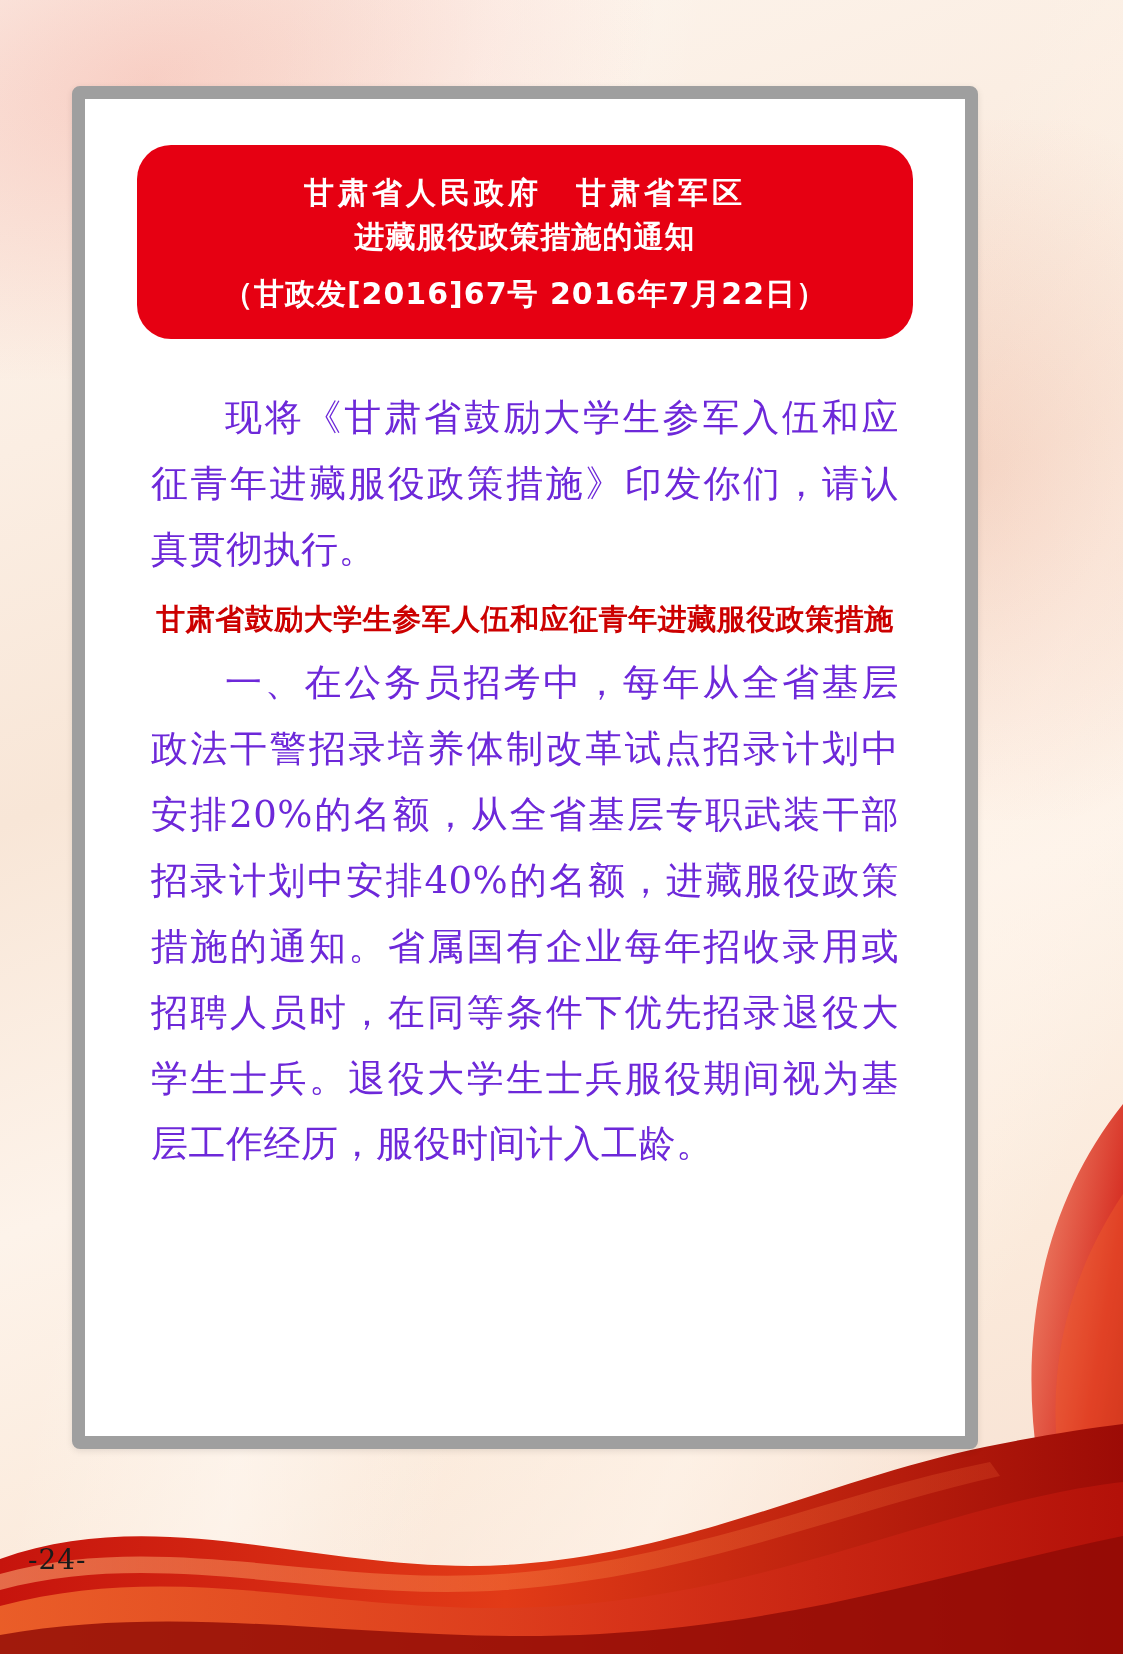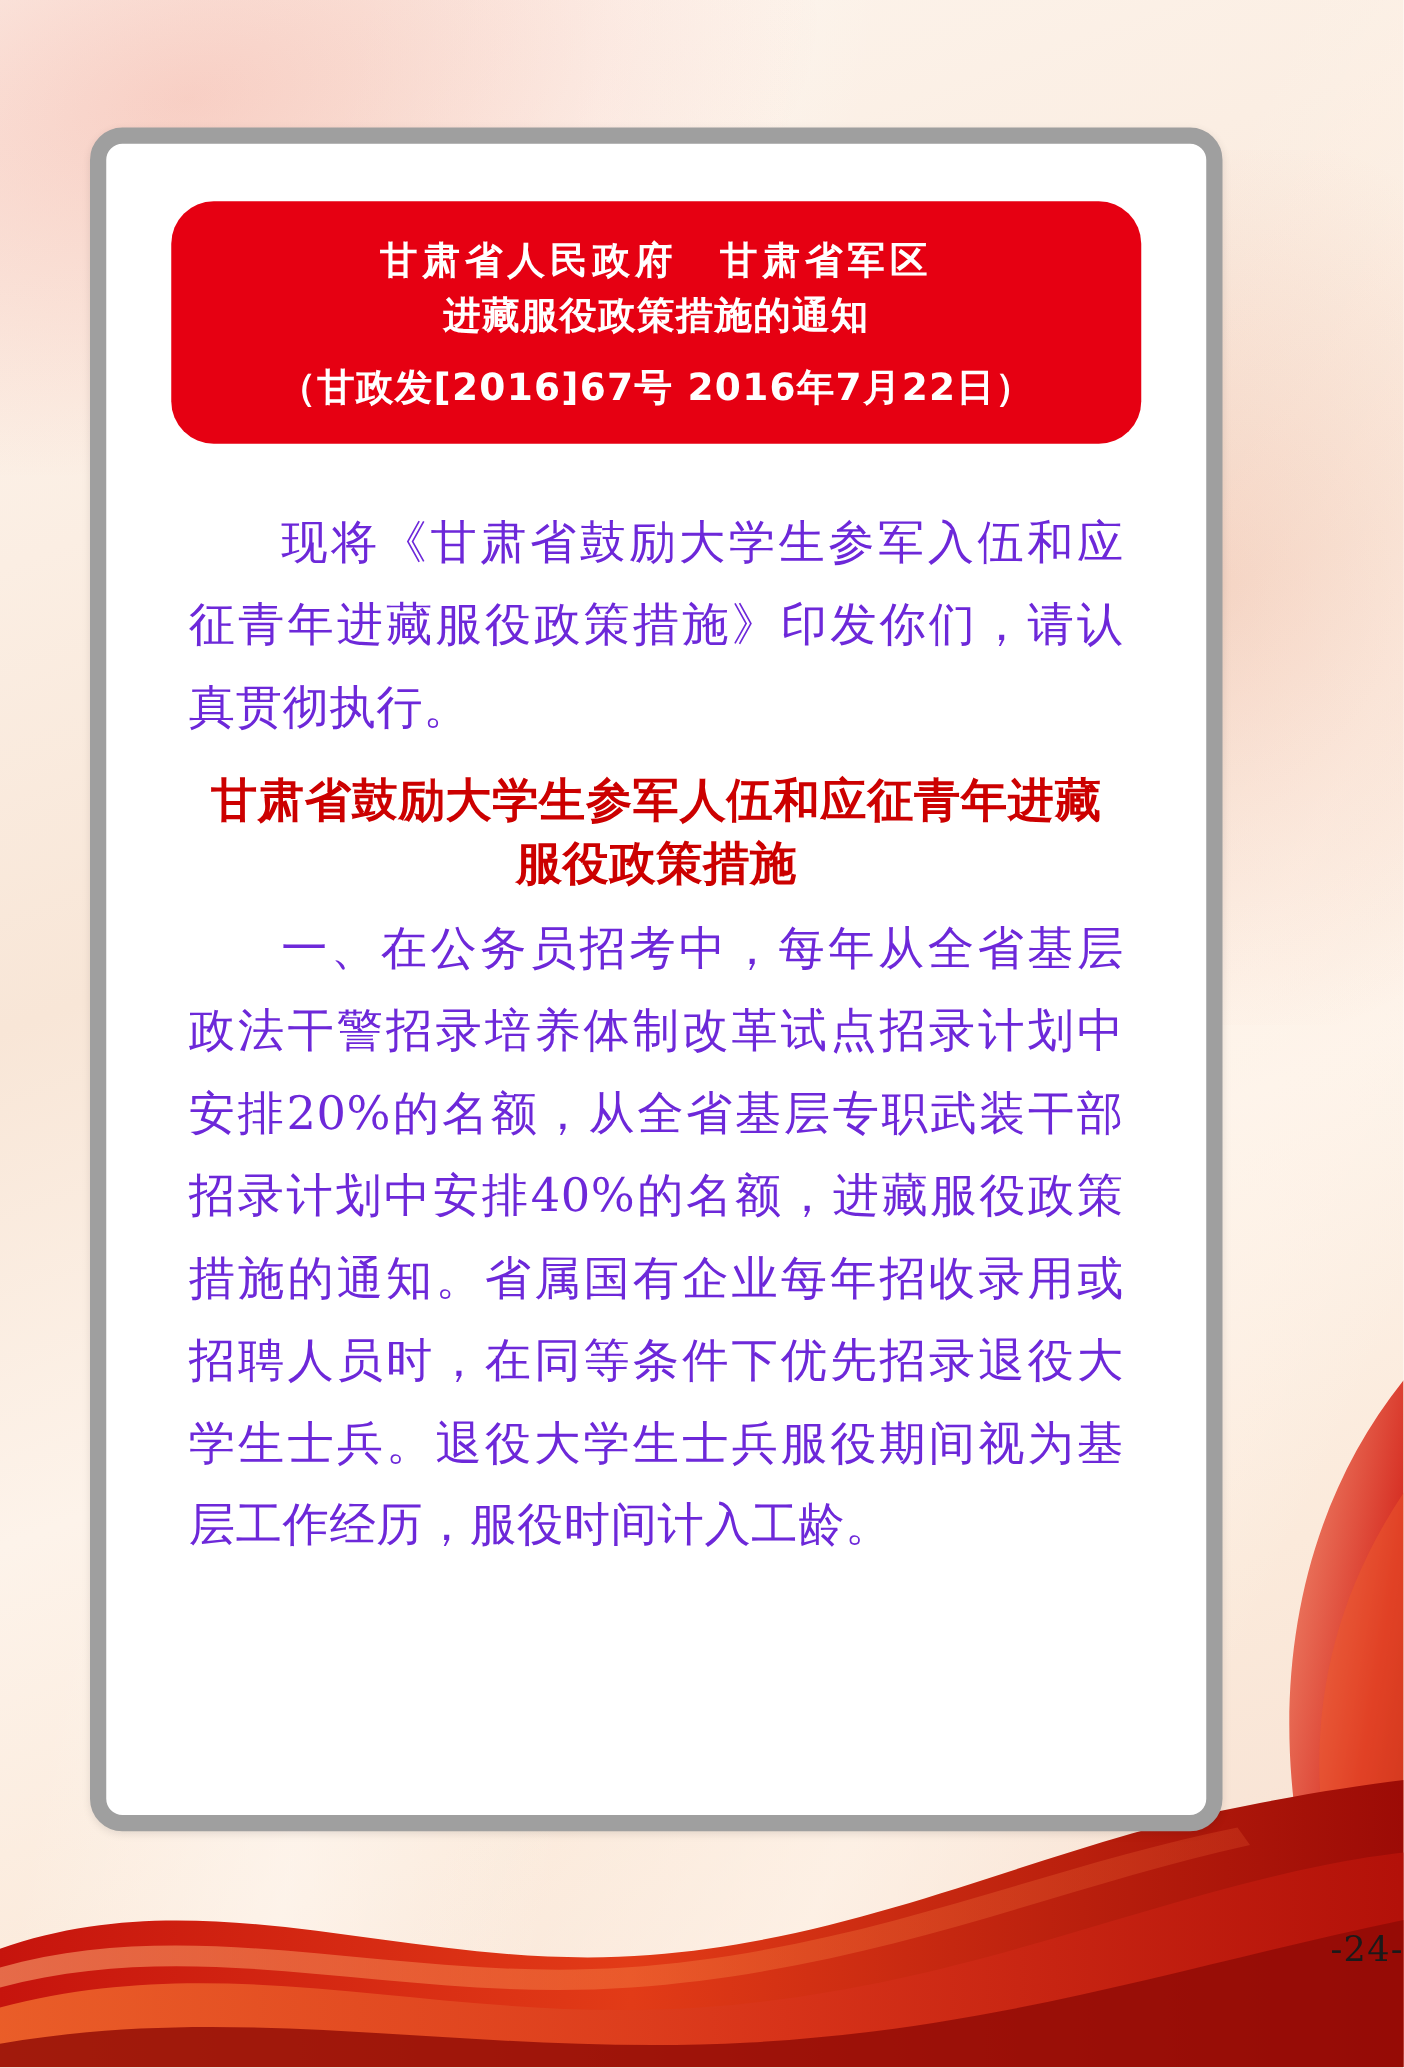--- a/index.html
+++ b/index.html
@@ -60,25 +60,25 @@
     right: 0; bottom: 0;
     width: 330px; height: 620px;
     pointer-events: none;
   }
   .right-sweep svg { display:block; width:100%; height:100%; }
 
   
   .doc-frame {
     position: absolute;
     left: 72px;
-    top: 102px;
+    top: 86px;
     width: 906px;
     height: 1363px;
     border: 13px solid #9f9f9f;
-    border-radius: 26px;
+    border-radius: 8px;
     background: #ffffff;
     box-sizing: border-box;
     box-shadow: 0 2px 7px rgba(0,0,0,0.10);
   }
   .doc-inner {
     position: absolute;
     inset: 0;
     padding: 46px 52px 30px 52px;
     box-sizing: border-box;
   }
@@ -122,34 +122,35 @@
     text-indent: 2em;
     letter-spacing: 0.5px;
   }
   p.para.tight { margin-bottom: 0; }
   .section-heading {
     margin: 18px 0 10px 0;
     text-align: center;
     color: #cc0000;
     font-family: "DejaVu Sans", "Liberation Sans", sans-serif;
     font-weight: bold;
-    font-size: 37px;
+    font-size: 29px;
     letter-spacing: 0.5px;
   }
 
   
   .page-number {
     position: absolute;
     left: 0; right: 0;
     bottom: 78px;
-    text-align: right;
+    text-align: left;
     font-family: "DejaVu Serif", "Liberation Serif", serif;
     font-size: 28px;
     color: #1a1a1a;
     letter-spacing: 1px;
+    padding-left: 28px;
   }
 </style>
 </head>
 <body>
 
 <div class="page">
 
   <div class="bg-glow-top"></div>
   <div class="bg-glow-right"></div>
 

